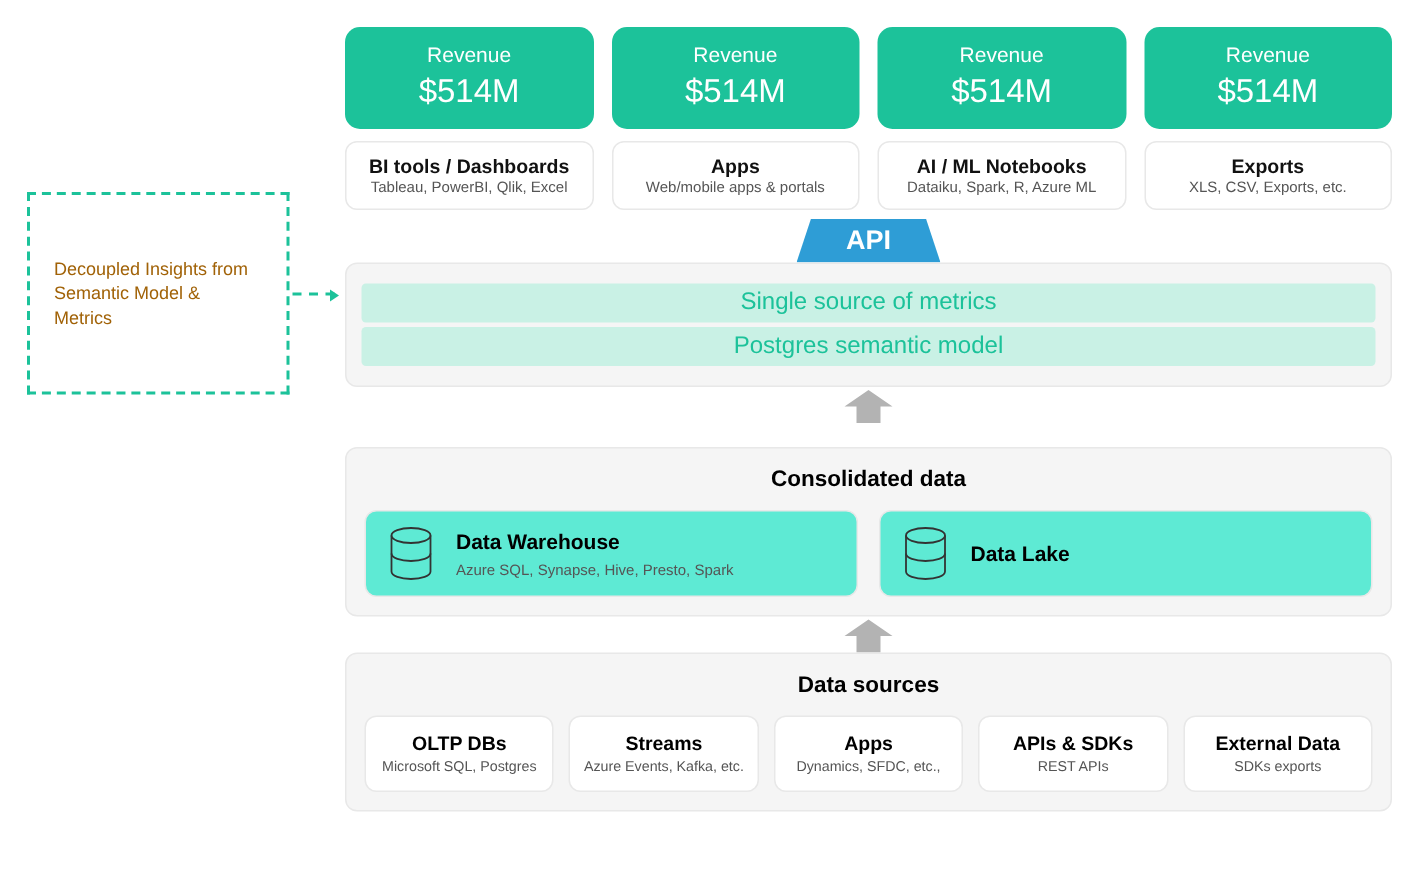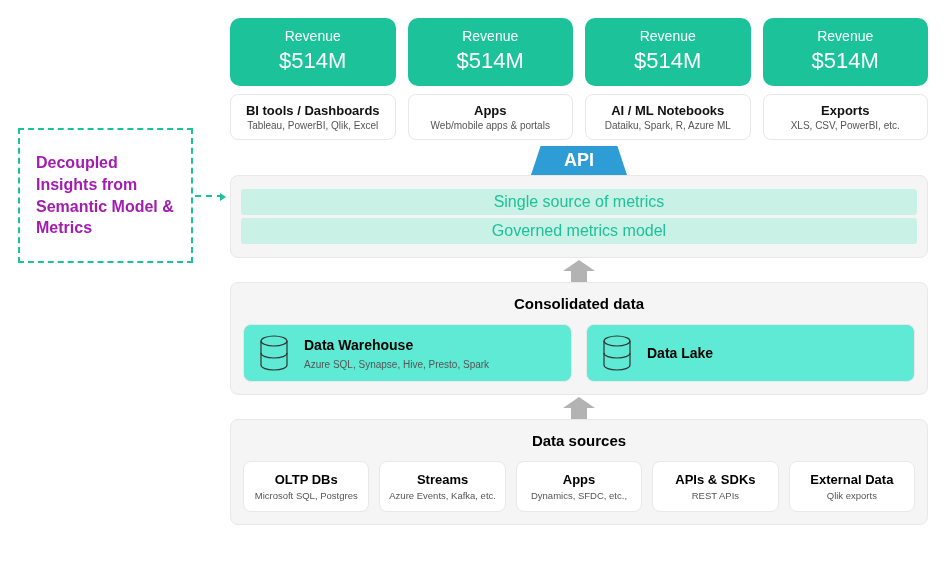--- a/index.html
+++ b/index.html
@@ -23,24 +23,24 @@
   left: 18px;
   top: 128px;
   width: 175px;
   height: 135px;
   border: 2px dashed #1cc29a;
   display: flex;
   align-items: center;
   padding: 12px 16px;
 }
 .callout-text {
-  color: #a21caf;
-  font-size: 16px;
+  color: #a16207;
+  font-size: 12px;
   line-height: 1.35;
-  font-weight: 700;
+  font-weight: 400;
 }
 .arrow-dash {
   position: absolute;
   left: 195px;
   top: 195px;
   width: 28px;
   height: 1px;
   border-top: 2px dashed #1cc29a;
 }
 .arrow-dash::after {
@@ -112,21 +112,21 @@
 }
 .up-arrow-svg {
   display: block;
   margin: 0 auto;
 }
 .cons-box {
   background: #f5f5f5;
   border: 1px solid #e8e8e8;
   border-radius: 8px;
   padding: 12px;
-  margin-top: 0;
+  margin-top: 16px;
 }
 .cons-title {
   text-align: center;
   font-weight: 700;
   font-size: 15px;
   margin-bottom: 12px;
 }
 .cons-row { display: flex; gap: 14px; }
 .cons-card {
   flex: 1;
@@ -201,29 +201,29 @@
     <div class="tool-card">
       <div class="tool-title">Apps</div>
       <div class="tool-sub">Web/mobile apps &amp; portals</div>
     </div>
     <div class="tool-card">
       <div class="tool-title">AI / ML Notebooks</div>
       <div class="tool-sub">Dataiku, Spark, R, Azure ML</div>
     </div>
     <div class="tool-card">
       <div class="tool-title">Exports</div>
-      <div class="tool-sub">XLS, CSV, PowerBI, etc.</div>
+      <div class="tool-sub">XLS, CSV, Exports, etc.</div>
     </div>
   </div>
 
   <div class="api-badge">API</div>
 
   <div class="sem-box">
     <div class="sem-bar">Single source of metrics</div>
-    <div class="sem-bar">Governed metrics model</div>
+    <div class="sem-bar">Postgres semantic model</div>
   </div>
 
   <svg class="up-arrow-svg" width="48" height="24">
     <path d="M24 2 L40 13 L32 13 L32 24 L16 24 L16 13 L8 13 Z" fill="#b3b3b3"></path>
   </svg>
 
   <div class="cons-box">
     <div class="cons-title">Consolidated data</div>
     <div class="cons-row">
       <div class="cons-card">
@@ -268,18 +268,18 @@
       <div class="src-card">
         <div class="src-title">Apps</div>
         <div class="src-sub">Dynamics, SFDC, etc.,</div>
       </div>
       <div class="src-card">
         <div class="src-title">APIs &amp; SDKs</div>
         <div class="src-sub">REST APIs</div>
       </div>
       <div class="src-card">
         <div class="src-title">External Data</div>
-        <div class="src-sub">Qlik exports</div>
+        <div class="src-sub">SDKs exports</div>
       </div>
     </div>
   </div>
 
 </div>
 
 </body></html>

